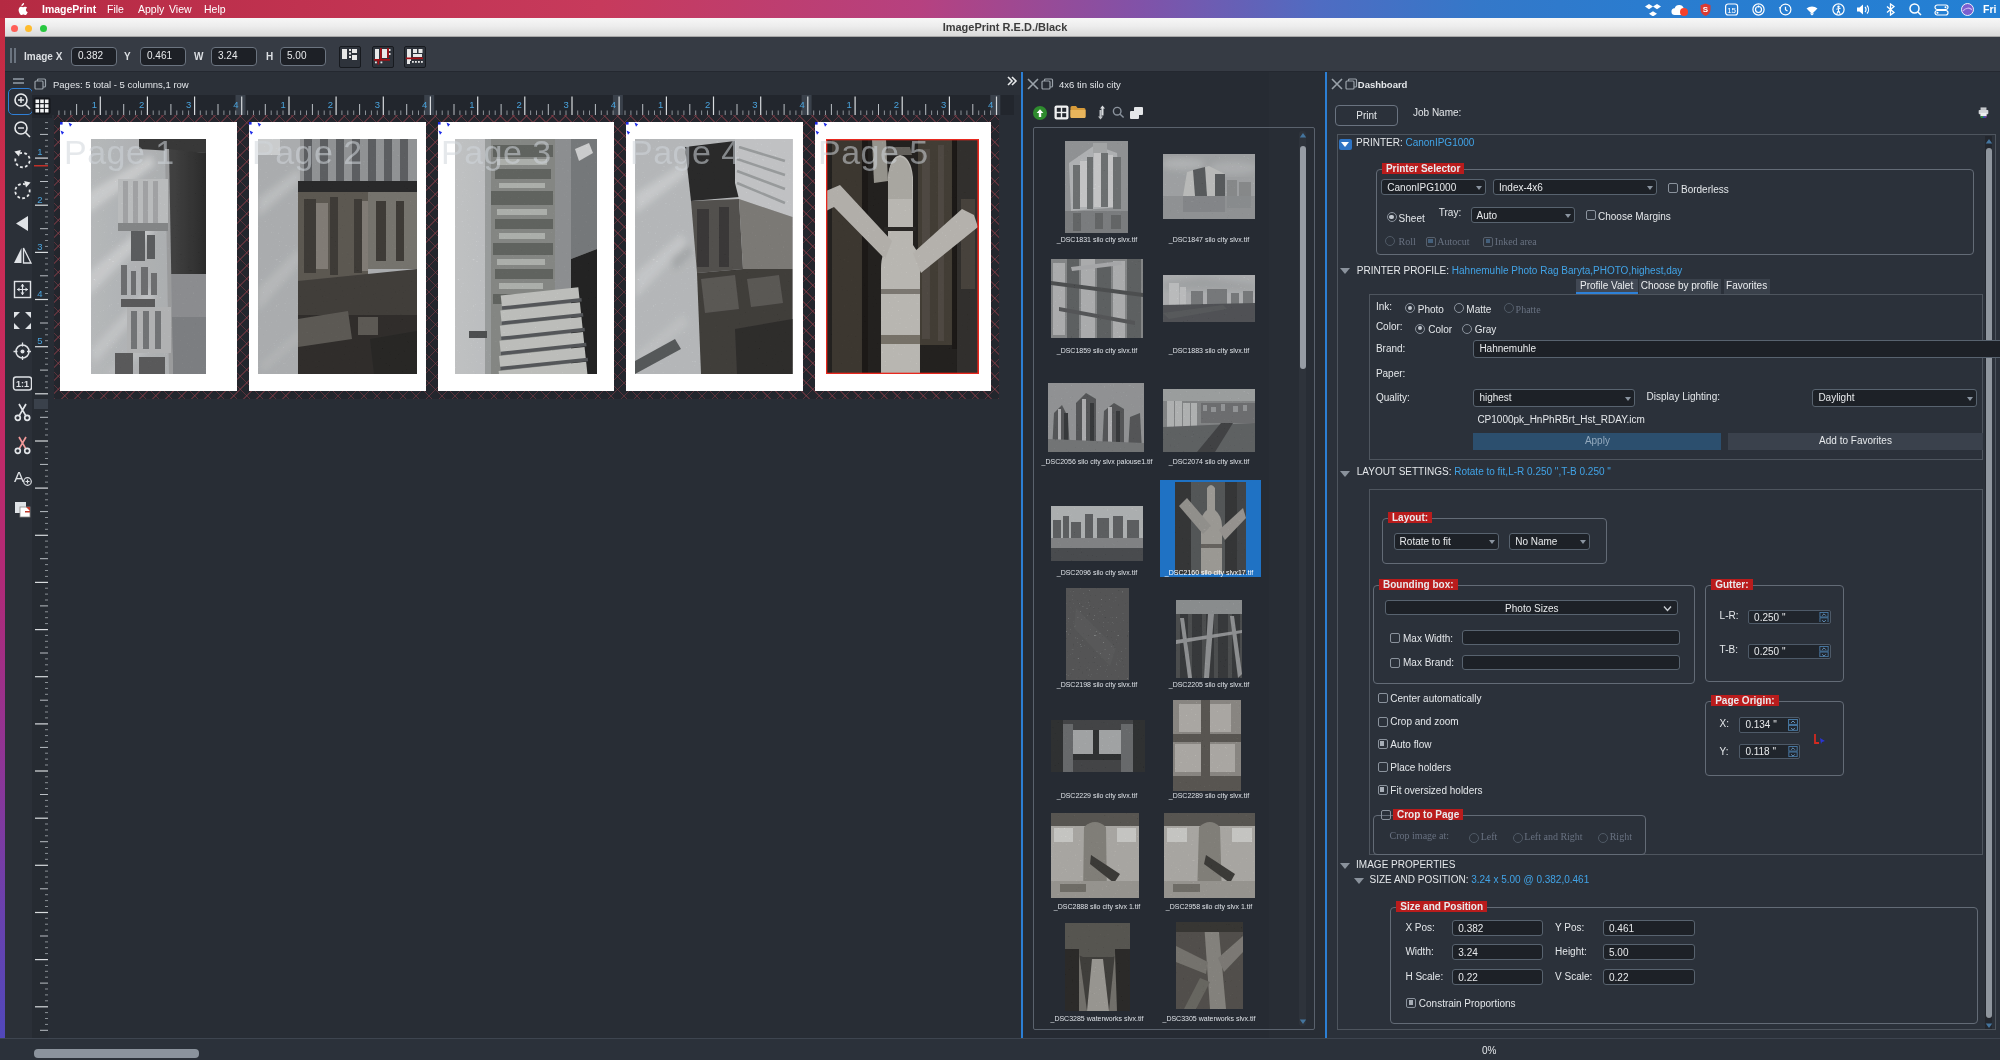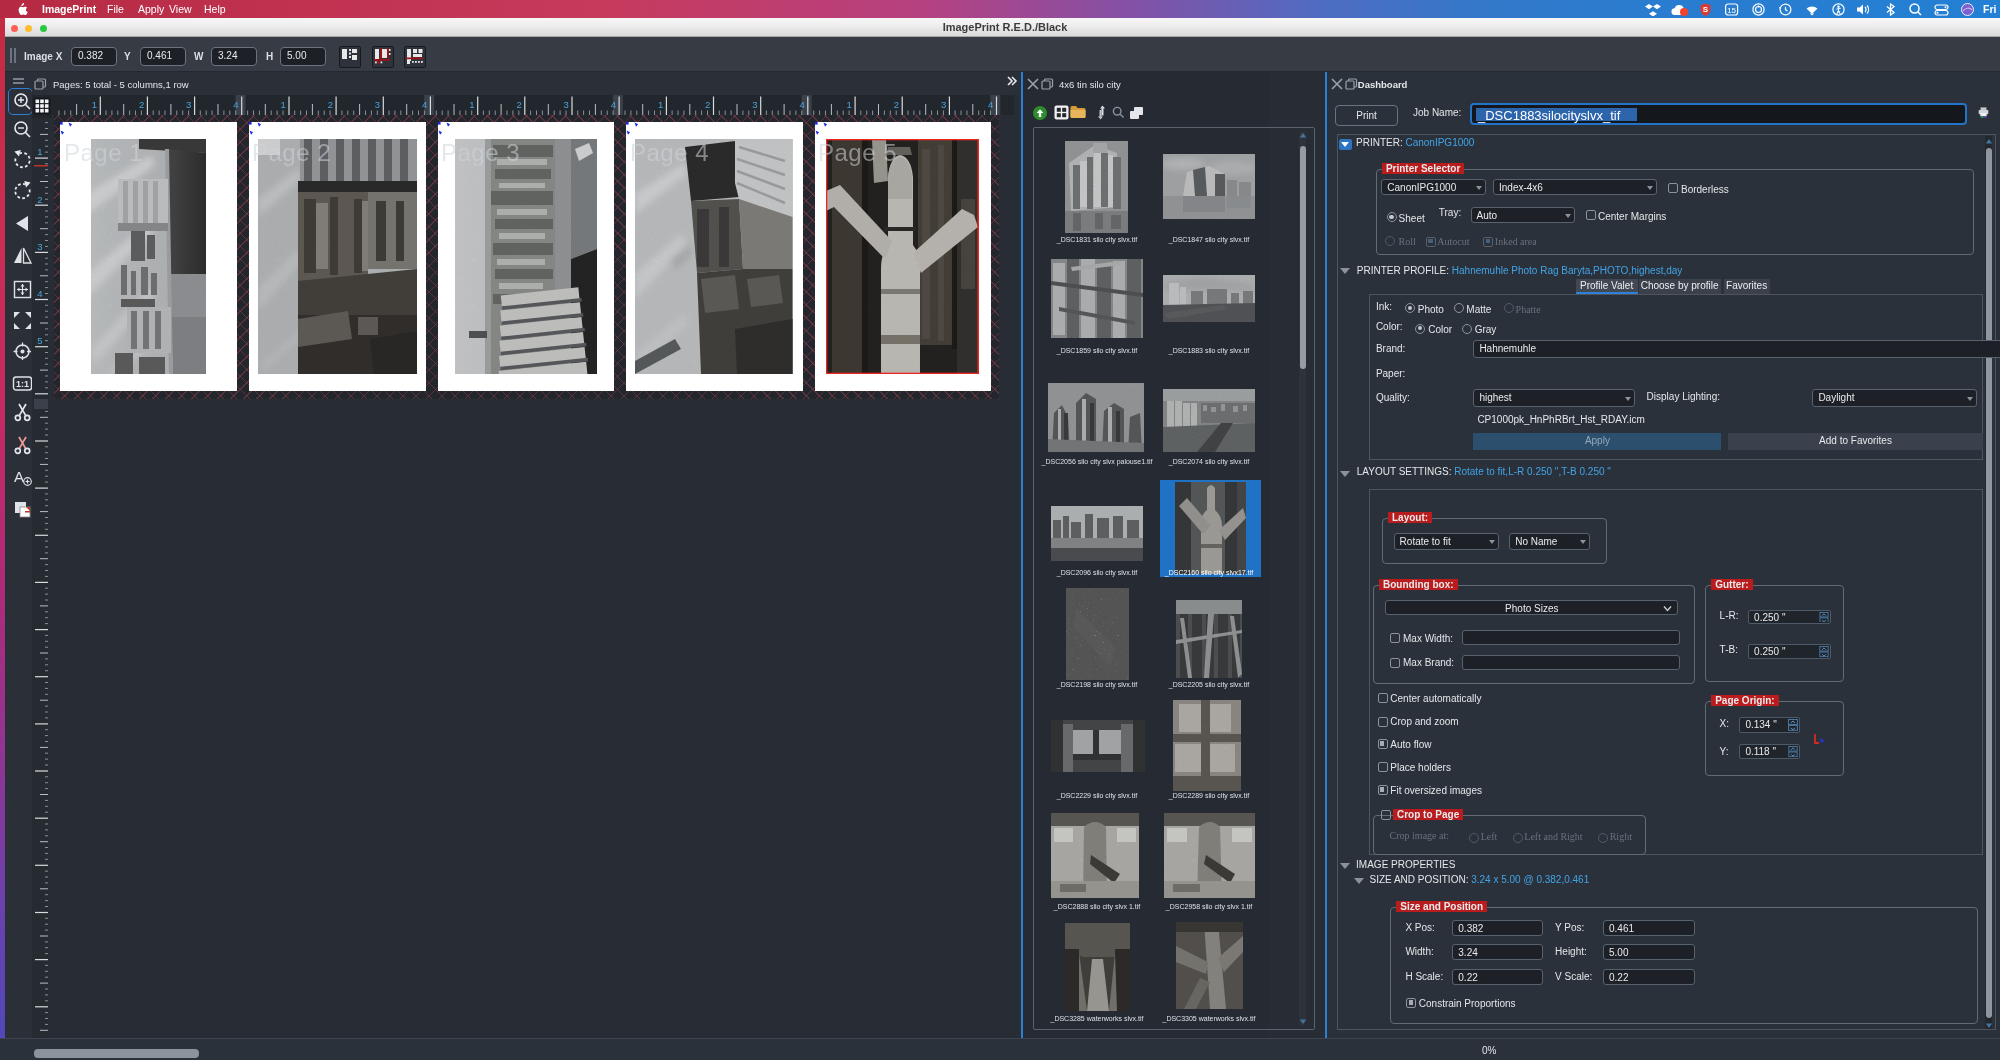--- a/index.html
+++ b/index.html
@@ -24,21 +24,21 @@
 #canvhead{left:32px;top:72px;width:988px;height:23px;background:#2b3038;color:#e2e5e9;}
 
 #hruler{left:52px;top:95px;width:962px;height:23px;background:#22262d;border-bottom:1px solid #15181d;box-sizing:border-box;overflow:hidden;}
 #vruler{left:32px;top:95px;width:16px;height:943px;background:#262b32;overflow:hidden;}
 #gridicon{left:32px;top:95px;width:20px;height:23px;background:#22262d;z-index:4;}
 
 #canvas{left:52px;top:115px;width:962px;height:923px;background:#282d35;overflow:hidden;}
 #hatch{position:absolute;left:2px;top:0px;width:945px;height:284px;background-color:#23262d;
 background-image:repeating-linear-gradient(45deg,rgba(165,68,80,0.42) 0 1px,transparent 1px 9.2px),repeating-linear-gradient(-45deg,rgba(165,68,80,0.42) 0 1px,transparent 1px 9.2px);}
 .page{position:absolute;top:7px;width:176.6px;height:268.5px;background:#ffffff;}
-.pwm{position:absolute;top:24px;font-size:24px;color:rgba(208,213,218,0.55);letter-spacing:0.5px;white-space:nowrap;z-index:5;text-align:center;}
+.pwm{position:absolute;top:18px;font-size:34px;color:rgba(208,213,218,0.55);letter-spacing:0.5px;white-space:nowrap;z-index:5;text-align:center;}
 .photo{position:absolute;top:23.8px;height:235px;z-index:2;}
 
 #mpanel{left:1023px;top:72px;width:246px;height:966px;background:#262b33;}
 .split{position:absolute;top:72px;width:2px;height:966px;background:#2c7fd4;z-index:9;}
 
 #dash{left:1327px;top:72px;width:673px;height:966px;background:#2b313a;}
 
 #status{left:0px;top:1038px;width:2000px;height:22px;background:#2b313a;border-top:1px solid #3e4550;box-sizing:border-box;}
 .gbox{position:absolute;border:1px solid #636b76;border-radius:4px;}
 .gtitle{position:absolute;font-size:10px;font-weight:bold;color:#e8eaed;background:#b91c1c;padding:0 4px;line-height:11px;}
@@ -1263,24 +1263,20 @@
     <svg class="abs" style="left:3px;top:5px;" width="14" height="14" viewBox="0 0 14 14" stroke="#9aa2aa" stroke-width="1.6">
       <path d="M2 2L12 12M12 2L2 12"></path>
     </svg>
     <svg class="abs" style="left:18px;top:6px;" width="13" height="12" viewBox="0 0 13 12" fill="none" stroke="#9aa2aa" stroke-width="1.2">
       <rect x="3.5" y="1" width="8" height="8" rx="1"></rect>
       <rect x="1" y="3" width="8" height="8" rx="1" fill="#2b313a"></rect>
     </svg>
     <div class="dlabel" style="left:30.8px;top:8px;font-size:9.5px;"><b>Dashboard</b></div>
     <div class="abs" style="left:8px;top:32.5px;width:63px;height:21px;border:1px solid #6a7380;border-radius:4px;box-sizing:border-box;color:#e6e9ec;font-size:10px;text-align:center;line-height:19px;">Print</div>
     <div class="dlabel" style="left:86px;top:36px;">Job Name:</div>
-    <div class="abs" style="left:143px;top:31px;width:497px;height:21.5px;background:#14171c;border:2px solid #2374c8;border-radius:4px;box-sizing:border-box;">
-<div class="abs" style="left:4px;top:2.5px;width:161px;height:13.5px;background:#2d65ad;"></div>
-<div class="abs" style="left:6px;top:3px;font-size:13px;color:#fff;white-space:nowrap;">_DSC1883silocityslvx_tif</div>
-    </div>
     <svg class="abs" style="left:651px;top:35px;" width="11" height="11" viewBox="0 0 13 13">
       <rect x="3" y="0.5" width="7" height="3" fill="#c6cacd"></rect>
       <rect x="0.8" y="3.5" width="11.4" height="5" rx="1" fill="#d2d5d8"></rect>
       <rect x="2.8" y="7" width="7.4" height="4" fill="#eceeef"></rect>
       <path d="M3 11h7l-1.5 1.5h-4Z" fill="#7a8288"></path>
       <circle cx="4.5" cy="12" r="1.4" fill="#2a8c3c"></circle>
       <circle cx="7" cy="12.2" r="1.3" fill="#2456b0"></circle>
       <circle cx="9" cy="11.8" r="1.2" fill="#7a2ab0" opacity="0.8"></circle>
     </svg>
     <div class="abs" style="left:658px;top:64px;width:7px;height:894px;background:#23272e;"></div>
@@ -1299,21 +1295,21 @@
     <div class="gtitle" style="left:54.90000000000009px;top:91px;">Printer Selector</div>
     <div class="dfield combo" style="left:54.299999999999955px;top:106.9px;width:105px;height:15.7px;">CanonIPG1000<span class="arr" style="top:6px;"></span></div>
     <div class="dfield combo" style="left:166px;top:106.9px;width:164px;height:15.7px;">Index-4x6<span class="arr" style="top:6px;"></span></div>
     <div class="cb " style="left:341.29999999999995px;top:111.19999999999999px;"></div>
     <div class="dlabel" style="left:354px;top:112.5px;">Borderless</div>
     <div class="rd on" style="left:59.90000000000009px;top:140.4px;"></div>
     <div class="dlabel" style="left:71.59999999999991px;top:141.8px;">Sheet</div>
     <div class="dlabel" style="left:111.79999999999995px;top:136px;">Tray:</div>
     <div class="dfield combo" style="left:143.5999999999999px;top:134.7px;width:104px;height:16.4px;">Auto<span class="arr" style="top:6px;"></span></div>
     <div class="cb " style="left:259.20000000000005px;top:138.4px;"></div>
-    <div class="dlabel" style="left:271px;top:139.8px;">Center Margins</div>
+    <div class="dlabel" style="left:271px;top:139.8px;">Choose Margins</div>
     <div class="rd dis" style="left:58.299999999999955px;top:163.8px;"></div>
     <div class="dlabel dis" style="left:71.59999999999991px;top:165px;">Roll</div>
     <div class="cb dison" style="left:99.09999999999991px;top:164.5px;"></div>
     <div class="dlabel dis" style="left:110.20000000000005px;top:165px;">Autocut</div>
     <div class="cb dison" style="left:156.4000000000001px;top:164.5px;"></div>
     <div class="dlabel dis" style="left:167.79999999999995px;top:165px;">Inked area</div>
     <div class="tri" style="left:13px;top:196.3px;border-top-color:#8a929c;"></div>
     <div class="dlabel" style="left:29.799999999999955px;top:194px;">PRINTER PROFILE: <span class="blue">Hahnemuhle Photo Rag Baryta,PHOTO,highest,day</span></div>
     <div class="abs" style="left:248.6px;top:207.4px;width:62px;height:14.6px;background:#414854;border-bottom:2px solid #2e81d8;box-sizing:border-box;color:#eceef0;font-size:10px;text-align:center;line-height:13px;white-space:nowrap;">Profile Valet</div>
     <div class="abs" style="left:311.6px;top:207.4px;width:82px;height:14.6px;background:#3a414b;color:#eceef0;font-size:10px;text-align:center;line-height:14px;white-space:nowrap;">Choose by profile</div>
@@ -1375,21 +1371,21 @@
       </svg></div>
     <div class="cb " style="left:50.59999999999991px;top:621.4px;"></div>
     <div class="dlabel" style="left:63.299999999999955px;top:622.3px;">Center automatically</div>
     <div class="cb " style="left:50.59999999999991px;top:644.5px;"></div>
     <div class="dlabel" style="left:63.299999999999955px;top:645.4px;">Crop and zoom</div>
     <div class="cb on" style="left:50.59999999999991px;top:667.3px;"></div>
     <div class="dlabel" style="left:63.299999999999955px;top:668.2px;">Auto flow</div>
     <div class="cb " style="left:50.59999999999991px;top:690.4px;"></div>
     <div class="dlabel" style="left:63.299999999999955px;top:691.3px;">Place holders</div>
     <div class="cb on" style="left:50.59999999999991px;top:713.2px;"></div>
-    <div class="dlabel" style="left:63.299999999999955px;top:714.1px;">Fit oversized images</div>
+    <div class="dlabel" style="left:63.299999999999955px;top:714.1px;">Fit oversized holders</div>
     <div class="gbox" style="left:46px;top:742.6px;width:271px;height:38.60000000000002px;"></div>
     <div class="gtitle" style="left:52px;top:736.6px;"></div>
     <div class="cb " style="left:53.90000000000009px;top:738.3px;"></div>
     <div class="gtitle" style="left:66px;top:736.6px;">Crop to Page</div>
     <div class="dlabel dis" style="left:62.59999999999991px;top:758.7px;">Crop image at:</div>
     <div class="rd dis" style="left:142px;top:760.5px;"></div>
     <div class="dlabel dis" style="left:153.70000000000005px;top:760px;">Left</div>
     <div class="rd dis" style="left:185.5999999999999px;top:760.5px;"></div>
     <div class="dlabel dis" style="left:197.29999999999995px;top:760px;">Left and Right</div>
     <div class="rd dis" style="left:271px;top:760.5px;"></div>

